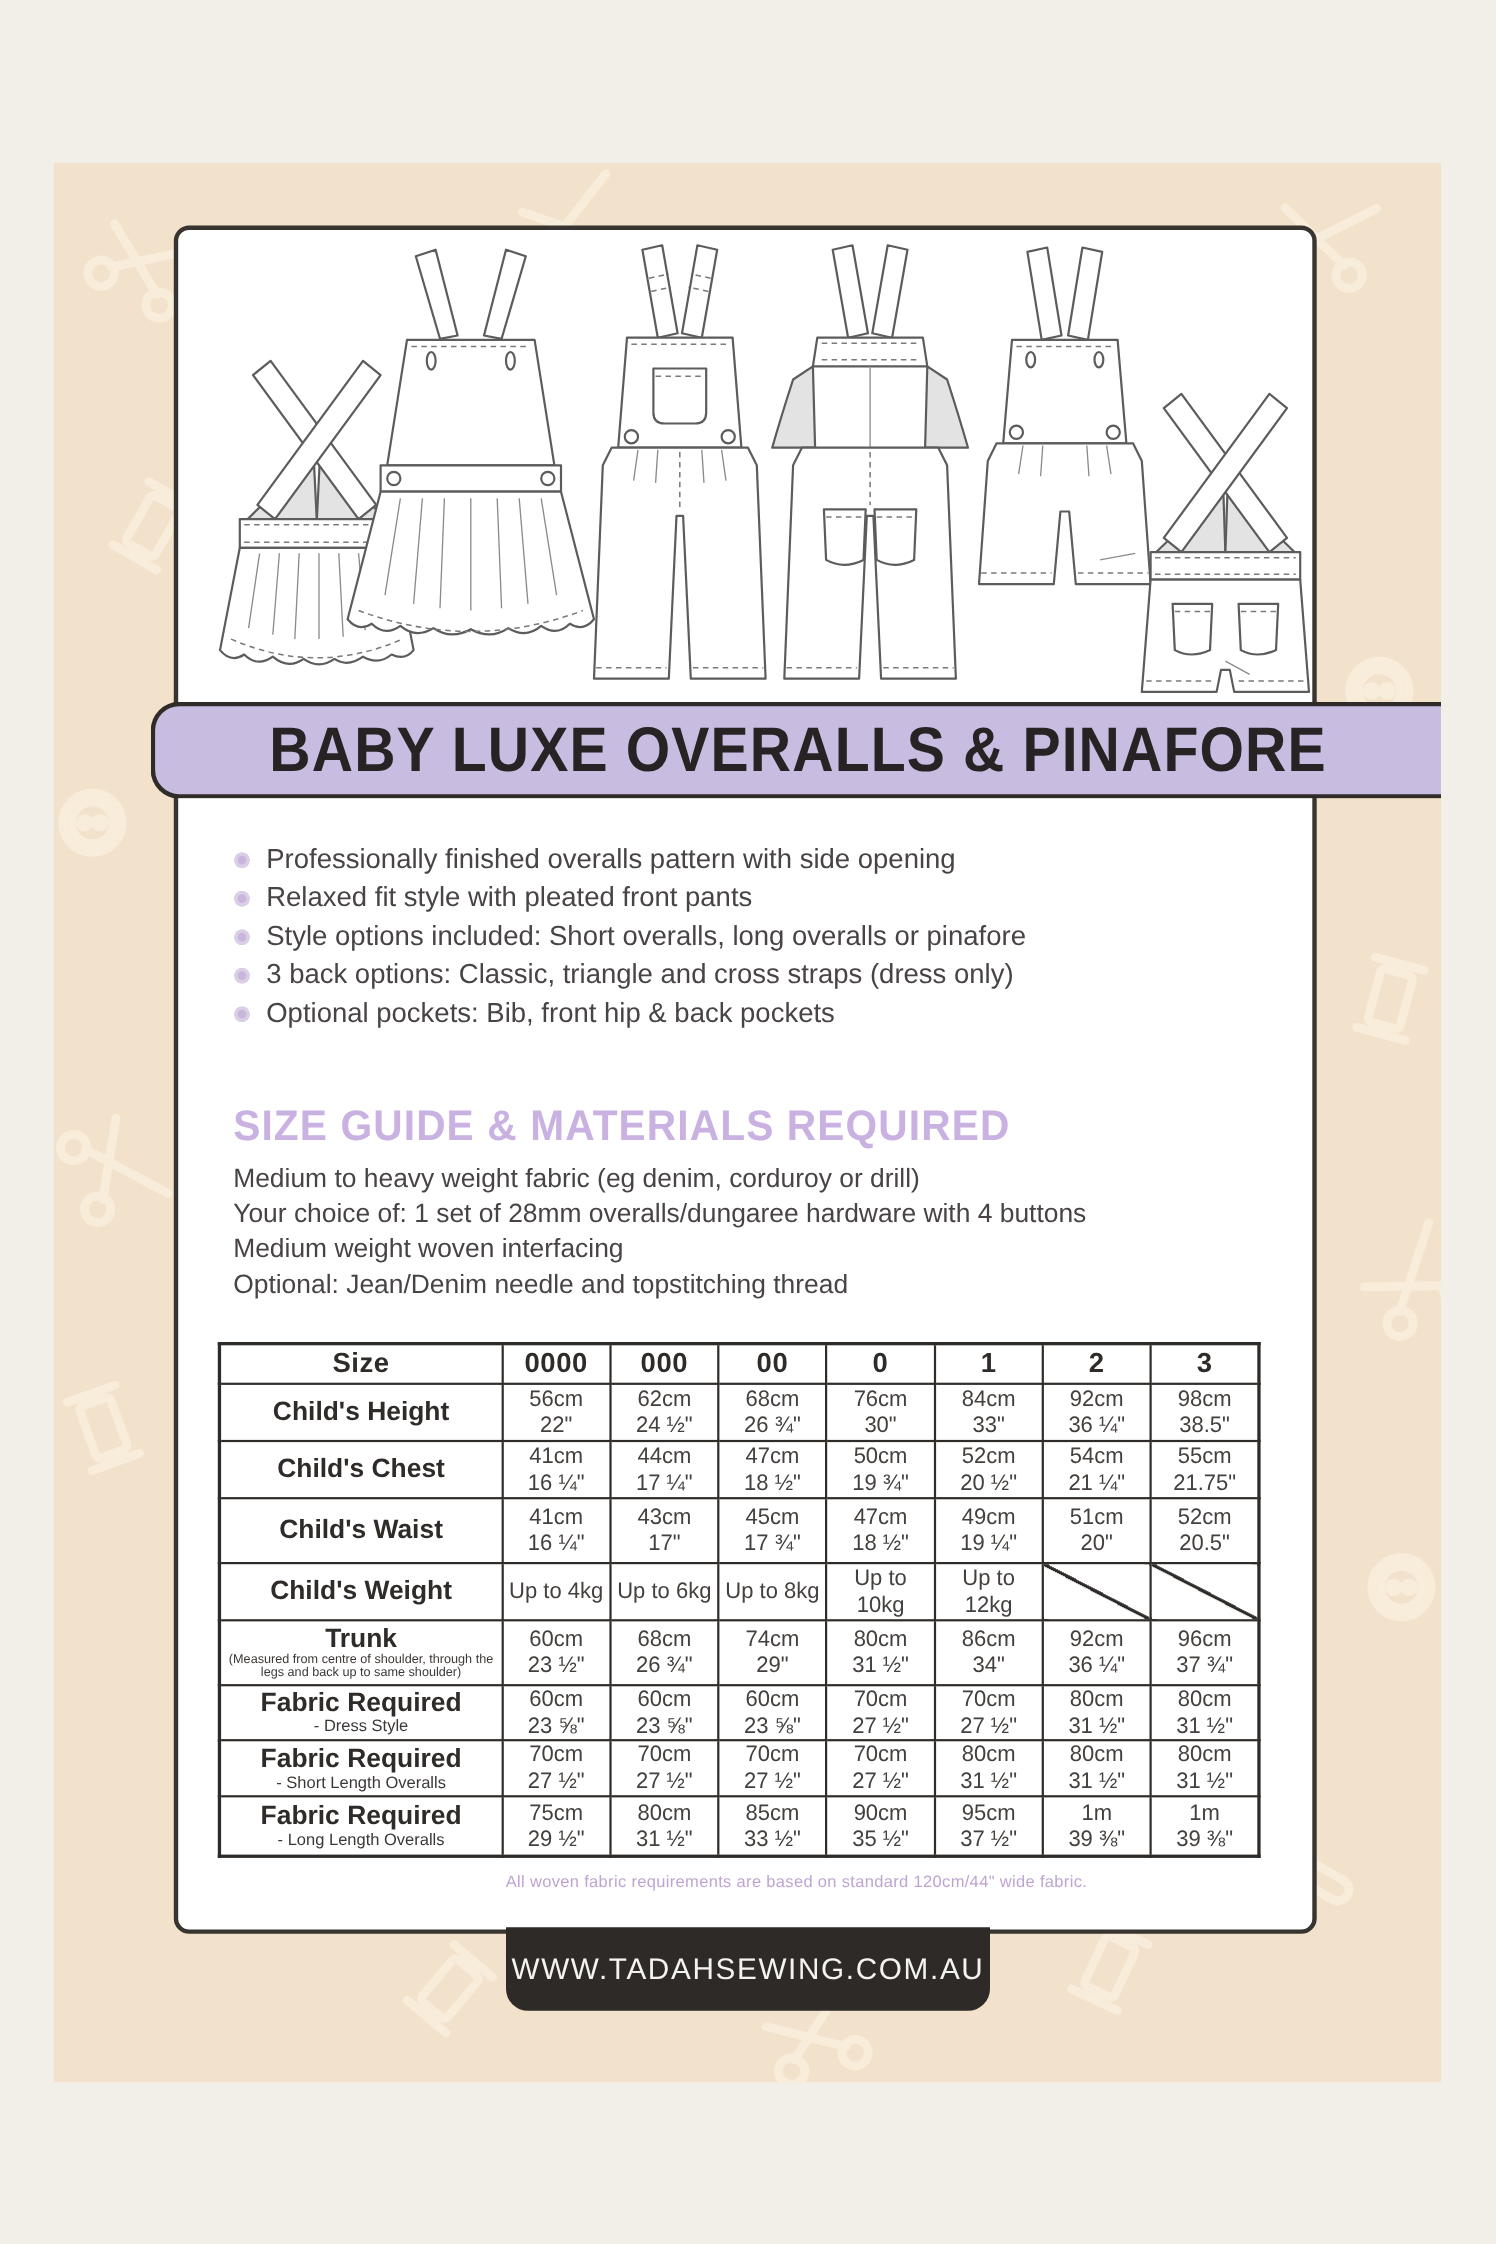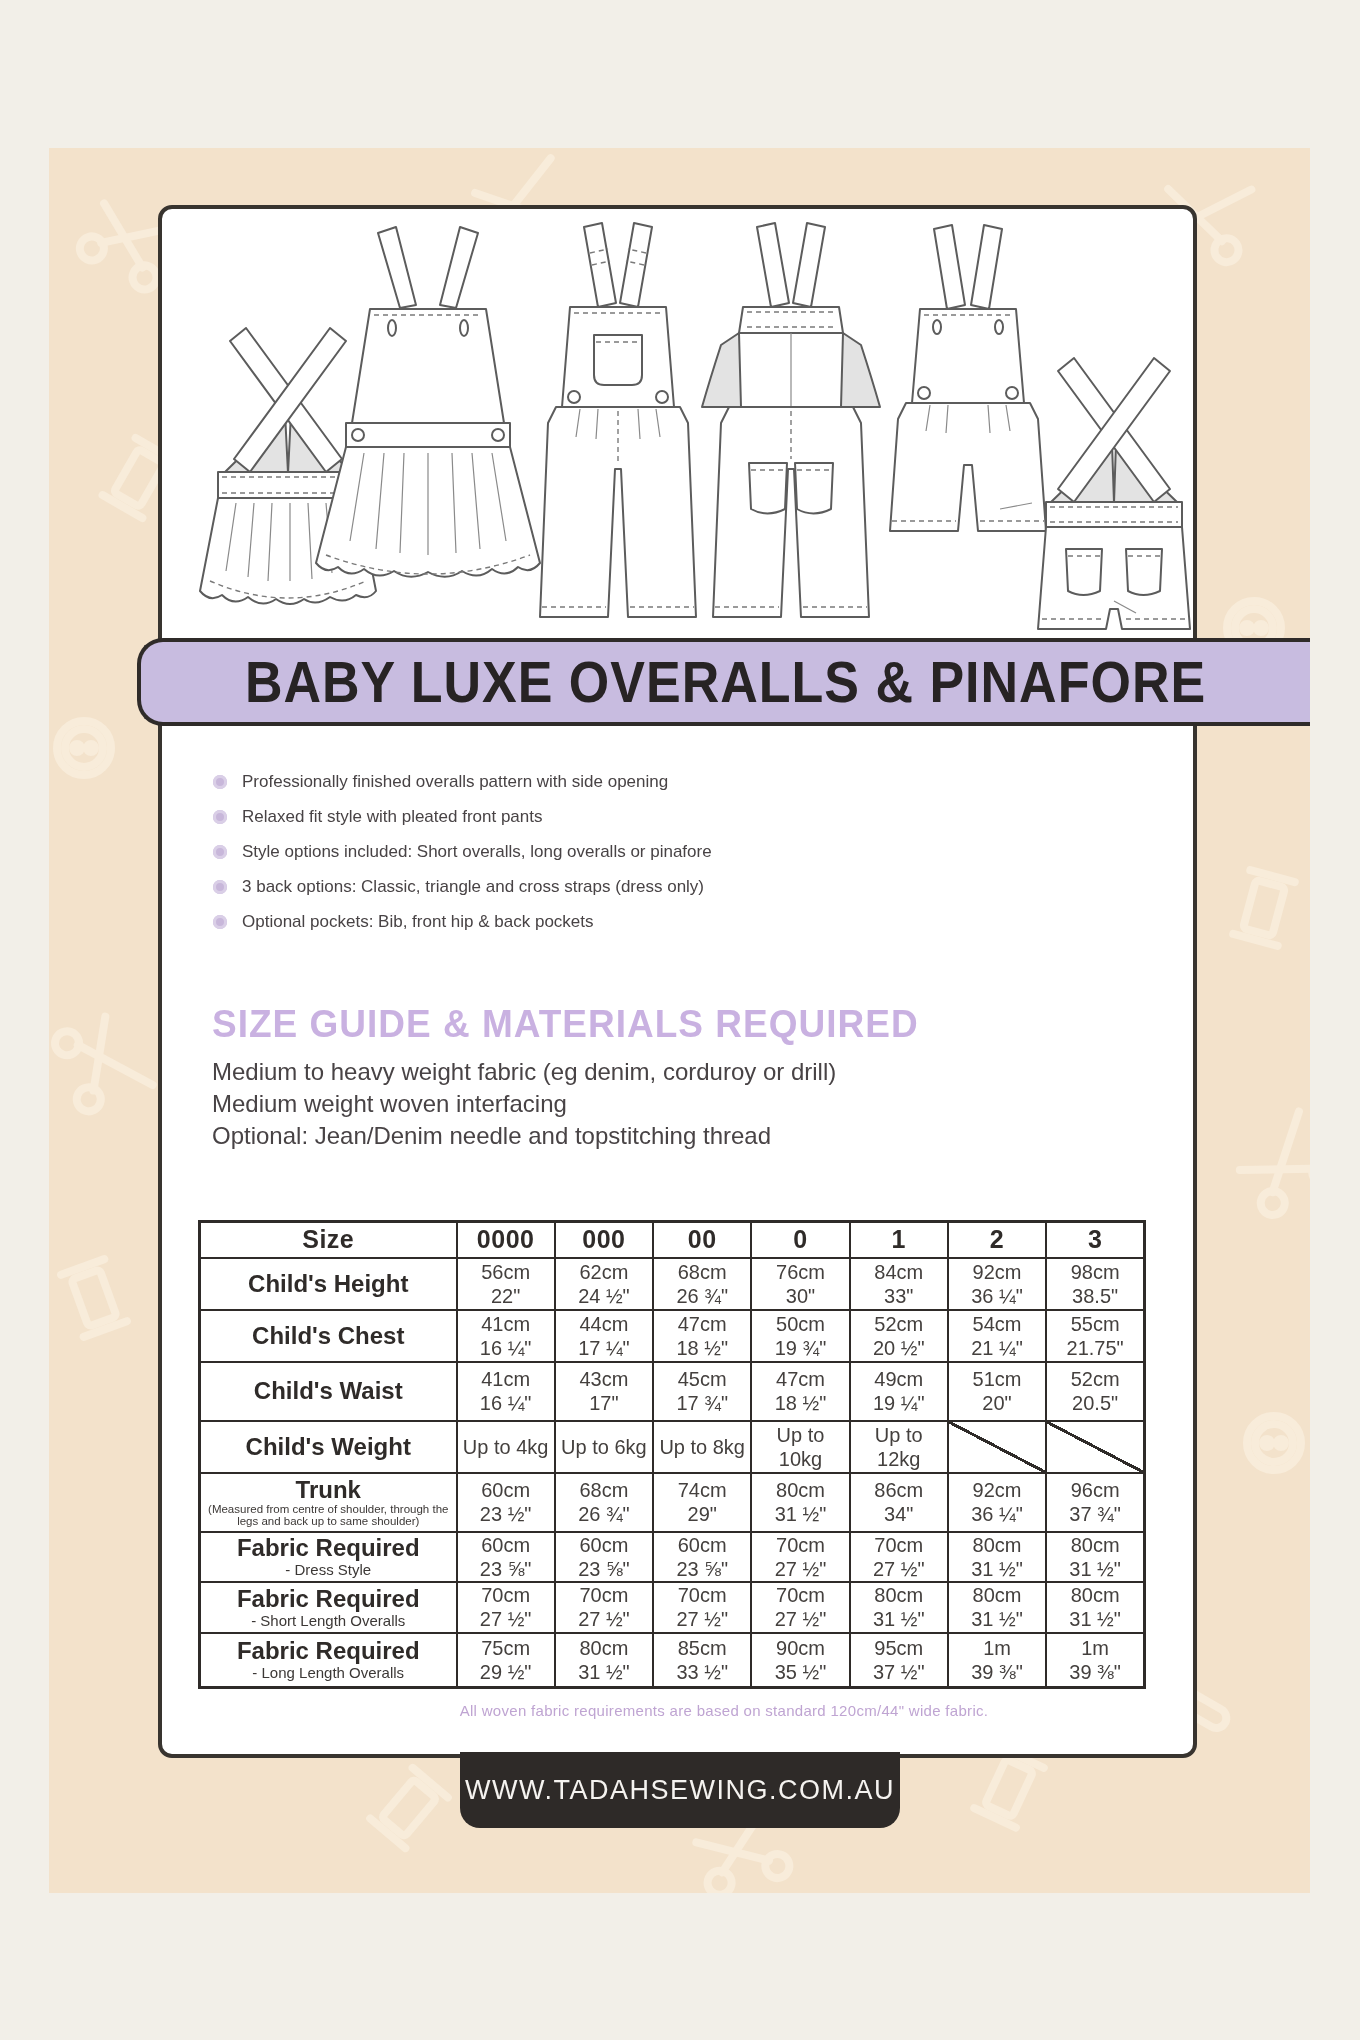--- a/index.html
+++ b/index.html
@@ -26,21 +26,21 @@
   .flat .gy{fill:#e3e3e3}
   .flat .st{fill:none;stroke:#7a7a7a;stroke-width:1.4;stroke-dasharray:5 4}
   .flat .thin{fill:none;stroke:#8a8a8a;stroke-width:1.2}
   .title-banner{
     position:absolute;left:137px;top:638px;width:1173px;height:88px;z-index:3;
     background:var(--banner-lavender);border:4px solid var(--table-ink);border-right:none;
     border-radius:26px 0 0 26px;display:flex;align-items:center;justify-content:center;
   }
   .title{font-size:52px;font-weight:700;letter-spacing:1px;color:#272324;transform:scaleY(1.1);white-space:nowrap}
   .features{position:absolute;left:213px;top:764px;margin:0;padding:0;list-style:none;z-index:3}
-  .features li{display:flex;align-items:center;gap:15px;height:35px;font-size:17px;color:var(--text-dark)}
+  .features li{display:flex;align-items:center;gap:15px;height:35px;font-size:25px;color:var(--text-dark)}
   .dot{width:14px;height:14px;border-radius:50%;background:var(--bullet-lavender);box-shadow:inset 0 0 0 3px #dacfe7;flex:none}
   .size-heading{
     position:absolute;left:212px;top:1002px;margin:0;z-index:3;
     font-size:37px;font-weight:700;letter-spacing:1px;color:var(--accent-lavender);
     transform:scaleY(1.05);transform-origin:left top;white-space:nowrap;
   }
   .materials{position:absolute;left:212px;top:1056px;z-index:3;font-size:24px;line-height:32px;color:var(--text-dark)}
   .materials p{margin:0;white-space:pre-wrap}
   .materials p.or-line{padding-left:128px}
   .size-table{
@@ -234,20 +234,21 @@
     <li>
       <span class="dot"></span>
       <span>Optional pockets: Bib, front hip &amp; back pockets</span>
     </li>
   </ul>
 
 <h2 class="size-heading">SIZE GUIDE &amp; MATERIALS REQUIRED</h2>
 
 <div class="materials">
     <p>Medium to heavy weight fabric (eg denim, corduroy or drill)</p>
+    <p>Your choice of: 1 set of 28mm overalls/dungaree hardware with 4 buttons</p>
     <p>Medium weight woven interfacing</p>
     <p>Optional: Jean/Denim needle and topstitching thread</p>
   </div>
 
 <table class="size-table">
   <colgroup>
     <col style="width:257px">
       <col>
       <col>
       <col>

